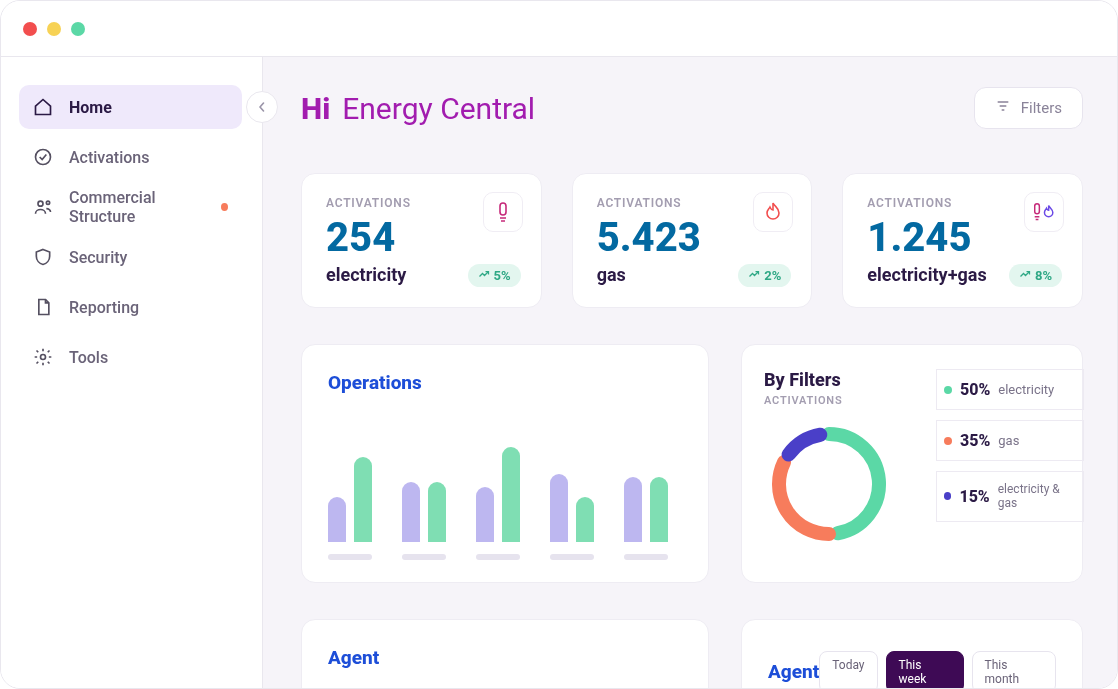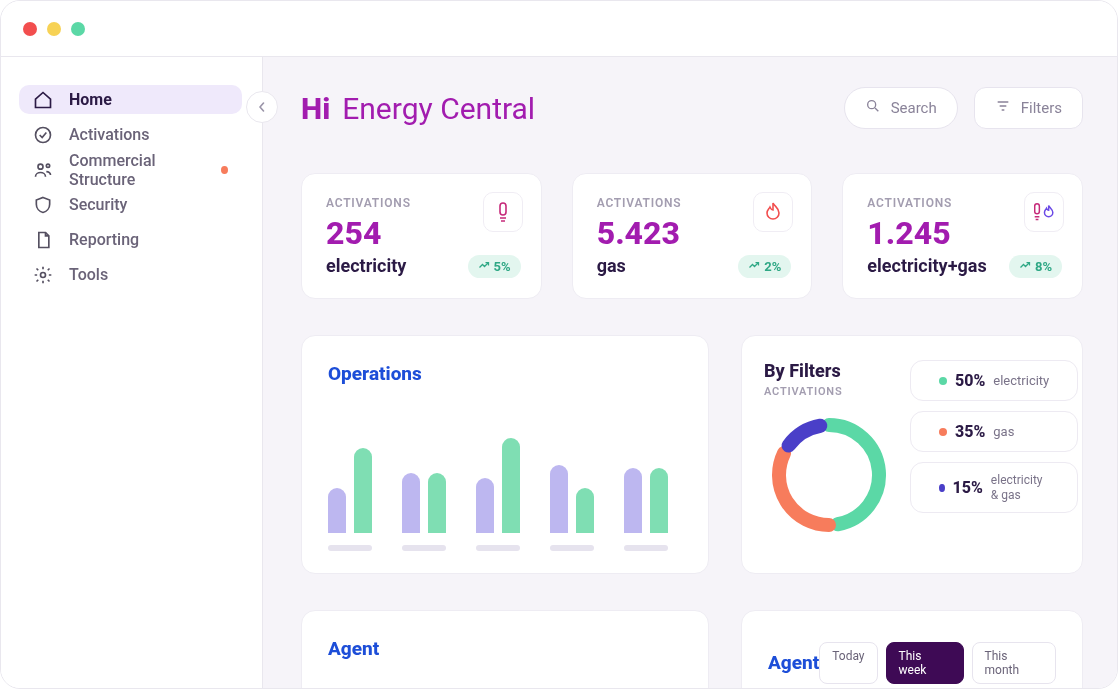--- a/index.html
+++ b/index.html
@@ -56,21 +56,21 @@
     display: flex;
     align-items: center;
     justify-content: center;
     color: #9a94a8;
     font-size: 14px;
     cursor: pointer;
   }
   .nav-item {
     display: flex;
     align-items: center;
-    height: 29px;
+    height: 44px;
     padding: 0 14px;
     border-radius: 10px;
     margin-bottom: 6px;
     gap: 16px;
     color: #6a6378;
     font-size: 16px;
     font-weight: 500;
     cursor: pointer;
   }
   .nav-item.active {
@@ -134,23 +134,23 @@
   }
   .stat-label {
     font-size: 12px;
     letter-spacing: 0.8px;
     color: #a39db0;
     font-weight: 600;
     margin-bottom: 6px;
     text-transform: uppercase;
   }
   .stat-value {
-    font-size: 32px;
+    font-size: 40px;
     font-weight: 800;
-    color: #a21caf;
+    color: #0369a1;
     line-height: 1.1;
   }
   .stat-sub {
     font-size: 18px;
     font-weight: 700;
     color: #2b1a45;
     margin-top: 4px;
   }
   .stat-icon {
     position: absolute;
@@ -213,26 +213,27 @@
     display: flex;
     gap: 16px;
   }
   .byprod-left { flex: 1; }
   .byprod-title { font-size: 18px; font-weight: 800; color: #2b1a45; }
   .byprod-sub { font-size: 11px; letter-spacing: 0.8px; color: #a39db0; font-weight: 600; margin-top: 4px; }
   .donut-wrap { margin-top: 12px; }
   .legend-col { display: flex; flex-direction: column; gap: 10px; }
   .legend-item {
     border: 1px solid #edeaf2;
-    border-radius: 13px;
-    padding: 10px 28px;
+    border-radius: 0;
+    padding: 10px 7px;
     display: flex;
     align-items: center;
     gap: 8px;
     min-width: 148px;
+    margin-left: 26px;
   }
   .legend-dot { width: 8px; height: 8px; border-radius: 50%; }
   .legend-pct { font-weight: 800; color: #2b1a45; font-size: 16px; }
   .legend-label { color: #7a7389; font-size: 13px; }
   .legend-label.sm { font-size: 12px; line-height: 1.2; }
   .bottom-row { display: flex; gap: 32px; margin-top: 36px; }
   .agent-card, .brands-card {
     background: #fff;
     border: 1px solid #eeecf3;
     border-radius: 14px;
@@ -333,29 +334,20 @@
         <span>Tools</span>
       </div>
     </div>
 
     <div class="main">
       <div class="header-row">
         <div class="page-title">
           <span class="hi">Hi</span><span>Energy Central</span>
         </div>
         <div class="actions">
-          <div class="pill-btn">
-            <span>
-              <svg width="16" height="16" viewBox="0 0 24 24" fill="none" stroke="#8a8399" stroke-width="2">
-                  <circle cx="10" cy="10" r="6"></circle>
-                  <path d="M20 20l-5-5"></path>
-                </svg>
-            </span>
-            <span>Search</span>
-          </div>
           <div class="filter-btn">
             <span>
               <svg width="16" height="16" viewBox="0 0 24 24" fill="none" stroke="#8a8399" stroke-width="2">
                   <path d="M4 6h16M7 12h10M10 18h4"></path>
                 </svg>
             </span>
             <span>Filters</span>
           </div>
         </div>
       </div>

